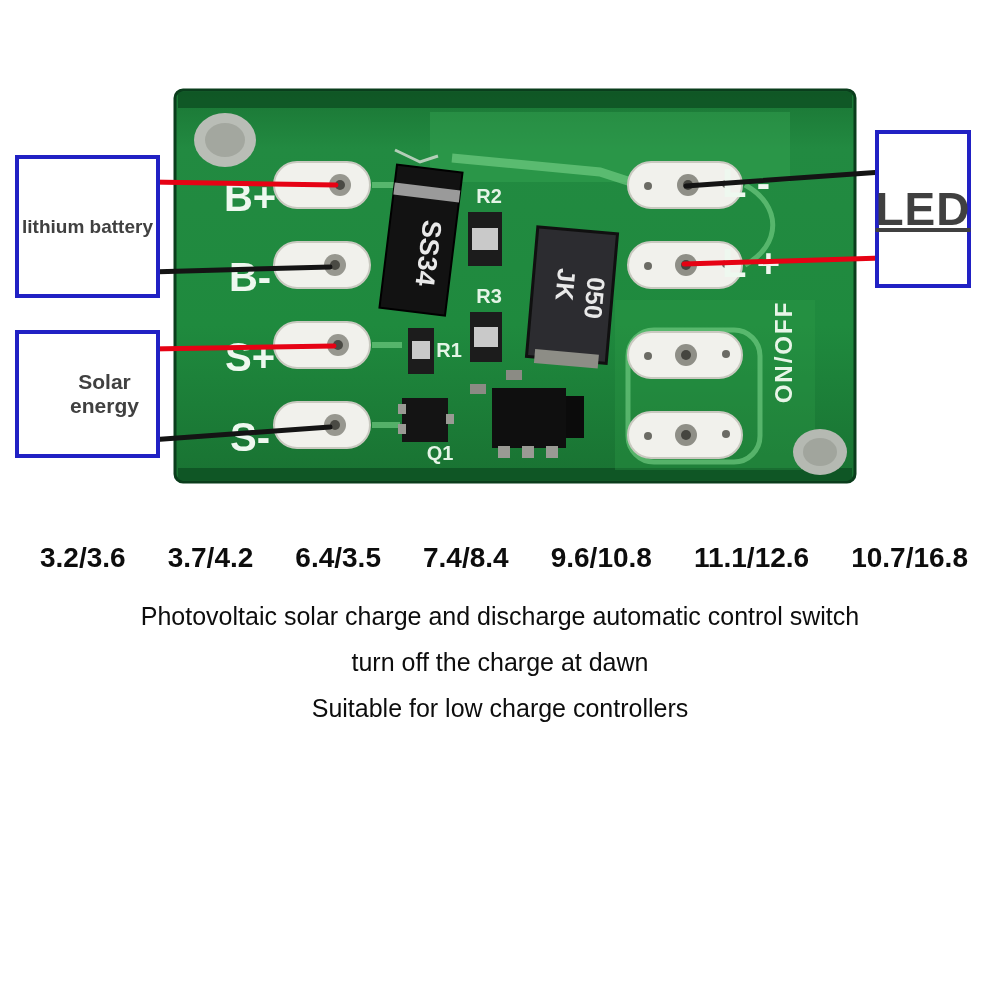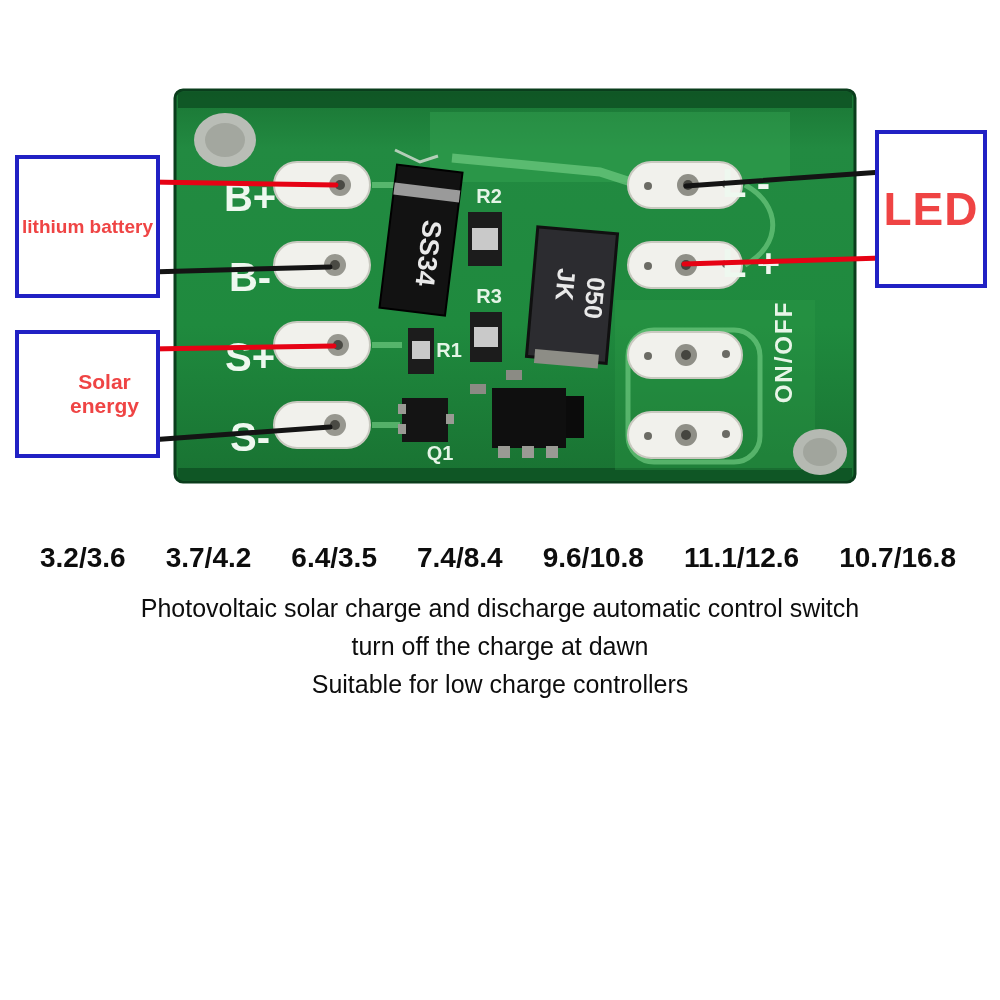--- a/index.html
+++ b/index.html
@@ -2,33 +2,33 @@
 <html><head>
 <meta charset="utf-8">
 <style>
   html,body { margin:0; padding:0; background:#ffffff; }
   body { width:1000px; height:1000px; font-family:"Liberation Sans", sans-serif; }
   .canvas { position:relative; width:1000px; height:1000px; background:#fff; overflow:hidden; }
   .pcb-svg { position:absolute; top:0; left:0; display:block; }
 
   .callout { position:absolute; background:#ffffff; border:4px solid #2121c4;
              display:flex; align-items:center; justify-content:center; text-align:center;
-             font-weight:bold; color:#ef4444; box-sizing:border-box; }
+             font-weight:bold; color:#404040; box-sizing:border-box; }
   .callout-battery { left:15px; top:155px; width:145px; height:143px; font-size:19px; }
   .callout-solar   { left:15px; top:330px; width:145px; height:128px; font-size:21px;padding-left:34px; }
-  .callout-led     { left:875px; top:130px; width:112px; height:158px; font-size:46px; letter-spacing:1px; }
-
-  .voltage-row { position:absolute; left:40px; right:44px; top:542px;
+  .callout-led     { left:875px; top:130px; width:96px; height:158px; font-size:46px; letter-spacing:1px;text-decoration:underline; }
+
+  .voltage-row { position:absolute; left:40px; right:32px; top:542px;
                  display:flex; justify-content:space-between;
                  font-weight:bold; font-size:28px; color:#0d0d0d; white-space:nowrap; }
   .voltage-item { display:inline-block; }
 
   .description { position:absolute; left:0; right:0; top:589px; text-align:center;
                  font-size:25px; line-height:38px; color:#0d0d0d; }
-  .description div { white-space:nowrap; }
+  .description div { white-space:nowrap;margin-top:8px; }
 
   svg text { font-family:"Liberation Sans", sans-serif; }
   .silk-big { font-size:40px; font-weight:bold; fill:#eef8ef; }
   .silk-small { font-size:20px; font-weight:bold; fill:#e4f4e6; }
   .comp-text { font-weight:bold; fill:#e9e9e9; }
 </style>
 </head>
 <body>
 
 <div class="canvas">

